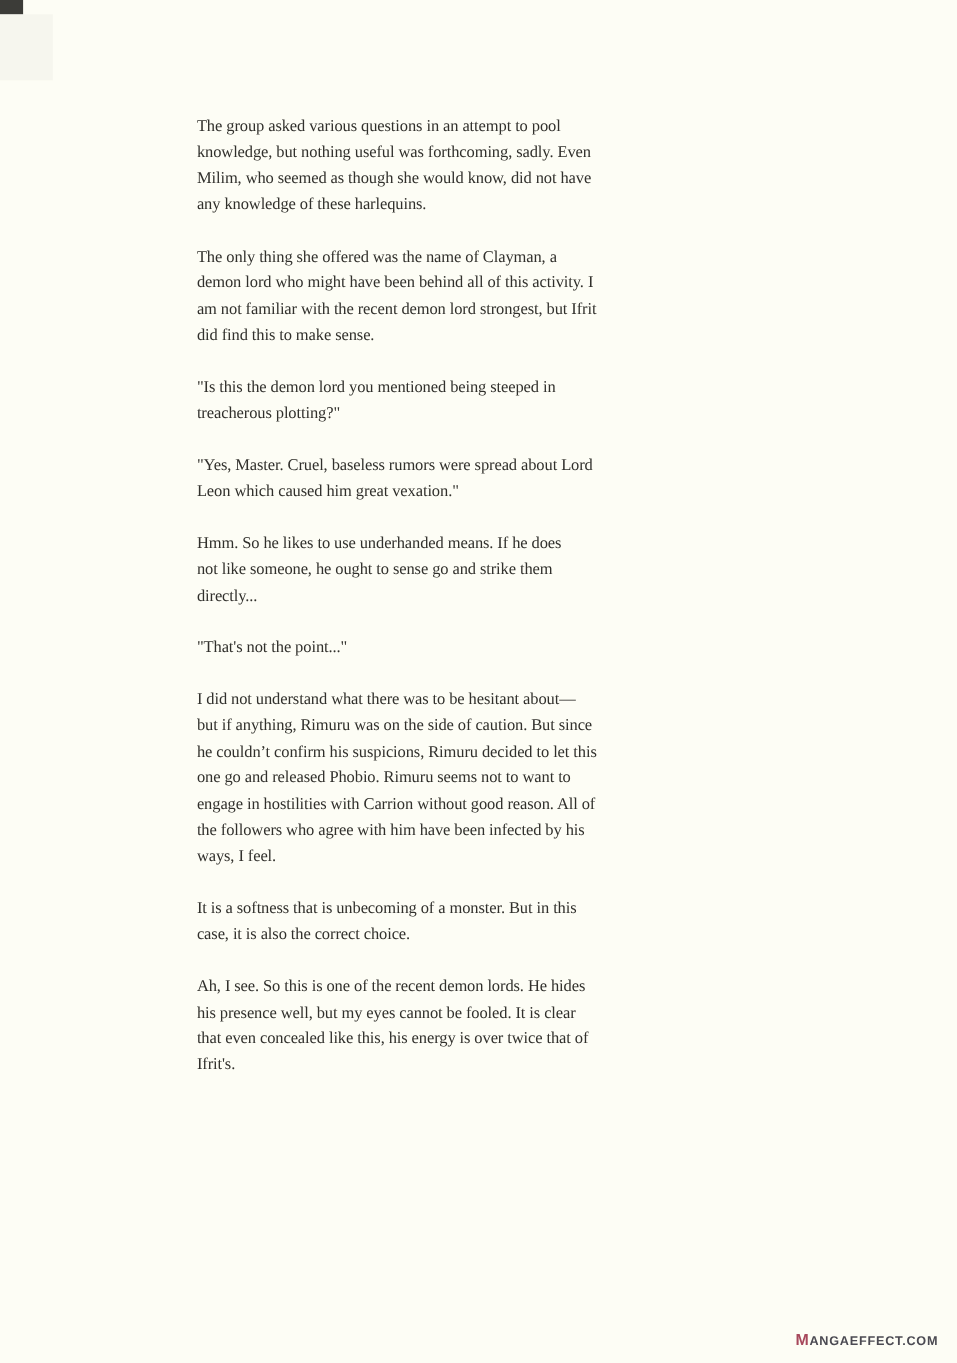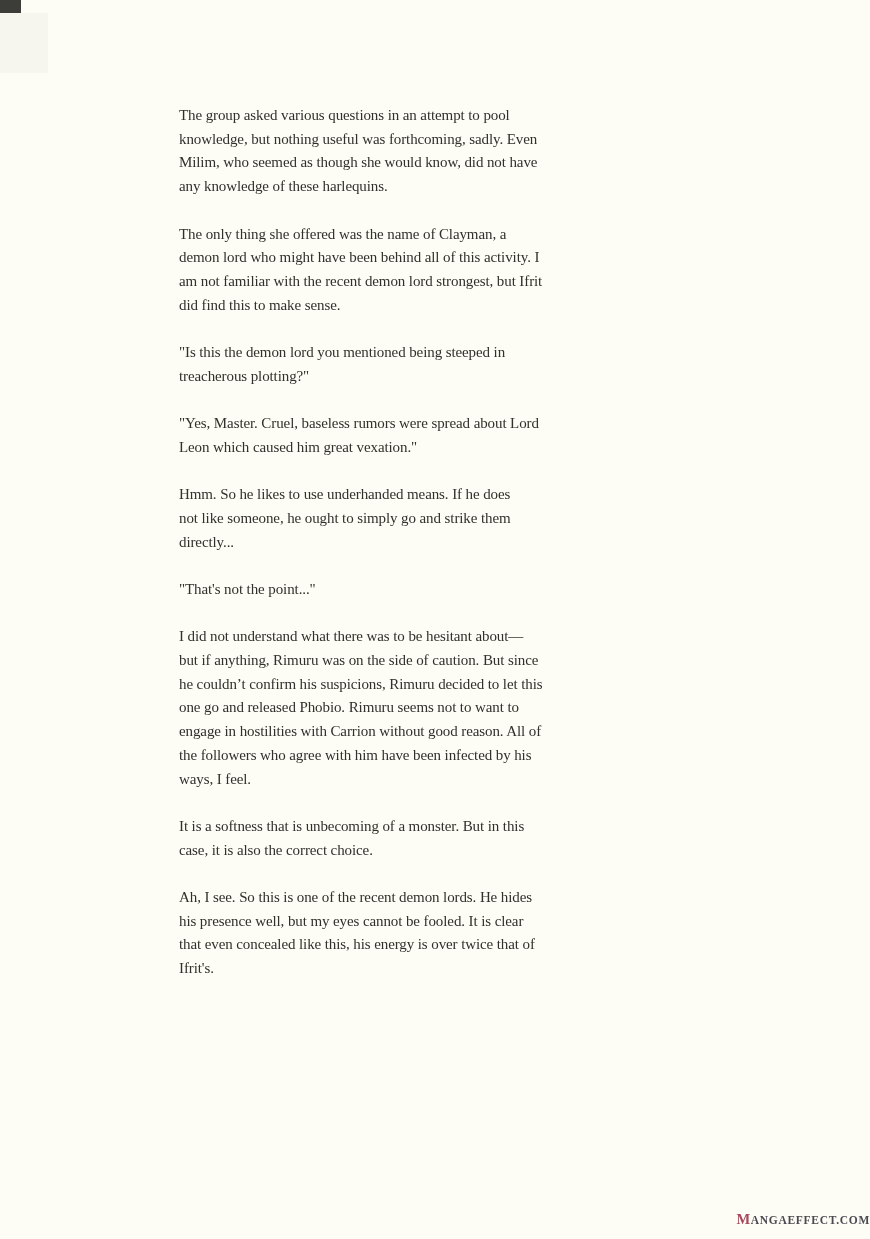--- a/index.html
+++ b/index.html
@@ -43,23 +43,23 @@
   }
   .para {
     margin: 0 0 23.7px 0;
     font-size: 15px;
     line-height: 23.7px;
     white-space: pre-line;
     letter-spacing: -0.1px;
   }
   .watermark {
     position: absolute;
-    right: 0;
+    right: 17px;
     bottom: 11px;
-    font-family: Liberation Serif, serif;
+    font-family: Liberation Sans, sans-serif;
     font-weight: bold;
     letter-spacing: 0.7px;
     white-space: nowrap;
   }
   .wm-first {
     font-size: 14.5px;
   }
   .wm-rest {
     font-size: 11.5px;
   }
@@ -79,21 +79,21 @@
 any knowledge of these harlequins.</p>
       <p class="para">The only thing she offered was the name of Clayman, a
 demon lord who might have been behind all of this activity. I
 am not familiar with the recent demon lord strongest, but Ifrit
 did find this to make sense.</p>
       <p class="para">"Is this the demon lord you mentioned being steeped in
 treacherous plotting?"</p>
       <p class="para">"Yes, Master. Cruel, baseless rumors were spread about Lord
 Leon which caused him great vexation."</p>
       <p class="para">Hmm. So he likes to use underhanded means. If he does
-not like someone, he ought to simply go and strike them
+not like someone, he ought to sense go and strike them
 directly...</p>
       <p class="para">"That's not the point..."</p>
       <p class="para">I did not understand what there was to be hesitant about—
 but if anything, Rimuru was on the side of caution. But since
 he couldn’t confirm his suspicions, Rimuru decided to let this
 one go and released Phobio. Rimuru seems not to want to
 engage in hostilities with Carrion without good reason. All of
 the followers who agree with him have been infected by his
 ways, I feel.</p>
       <p class="para">It is a softness that is unbecoming of a monster. But in this

